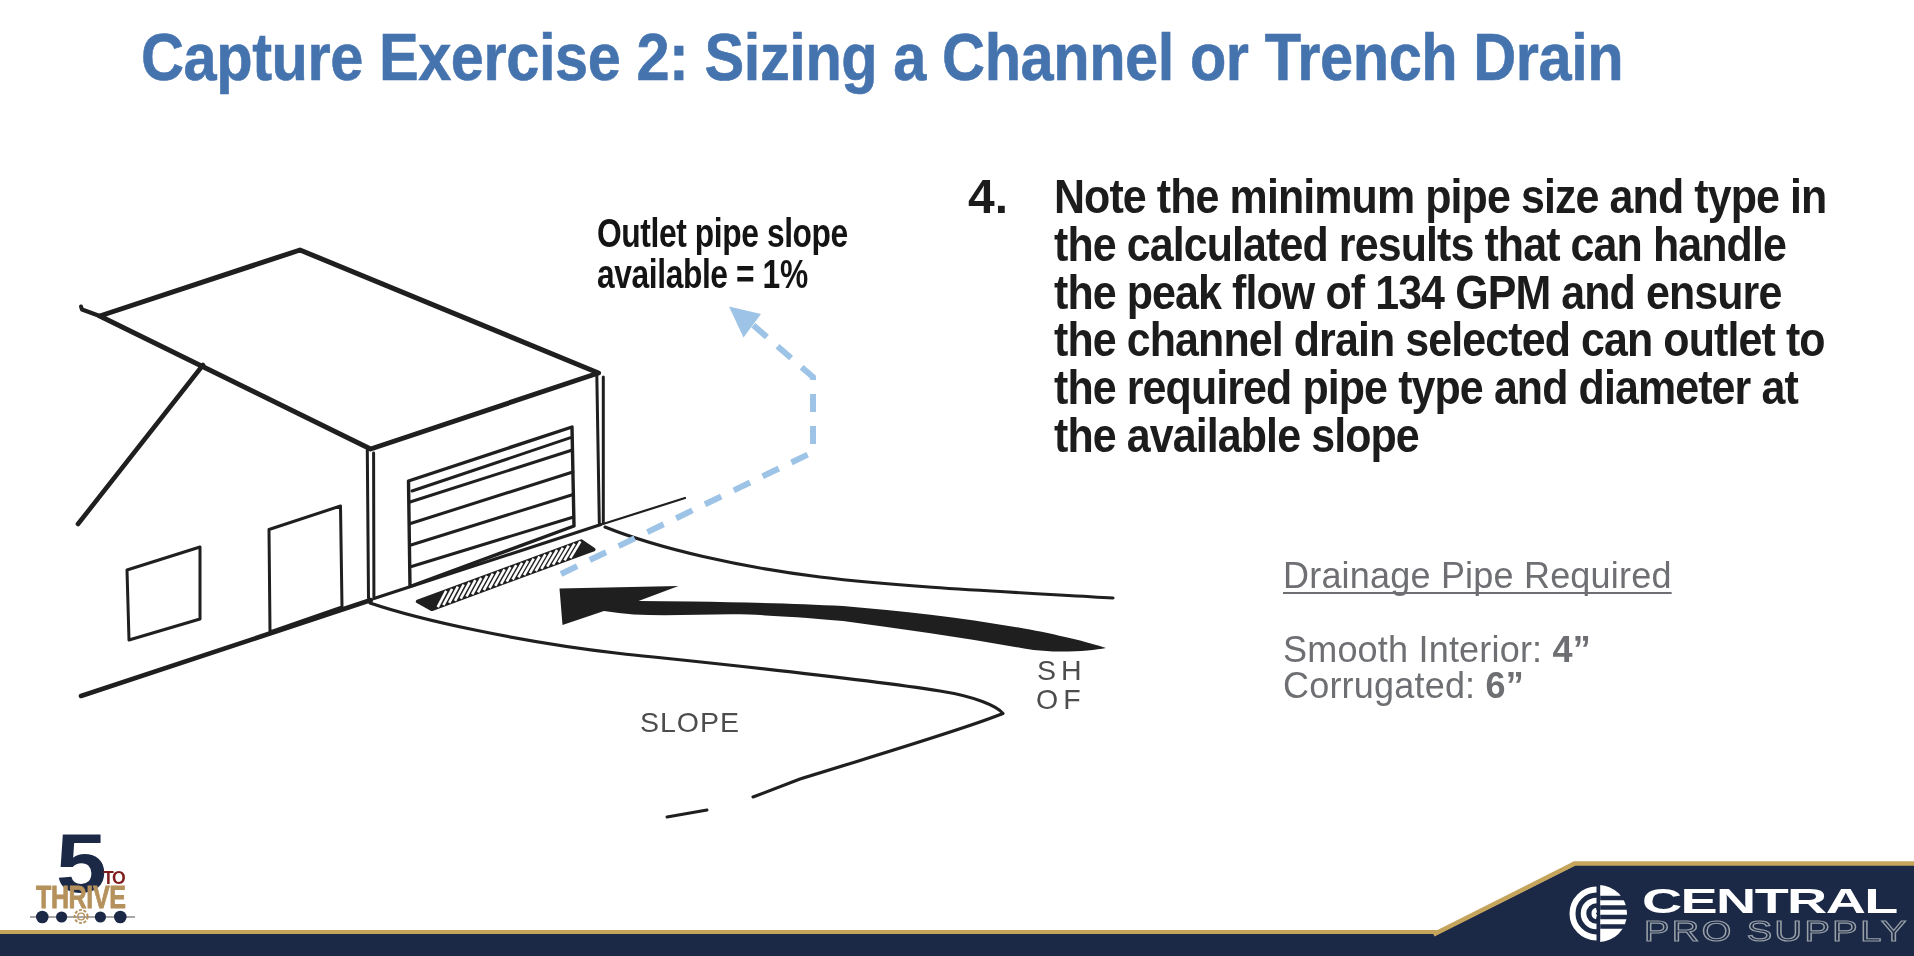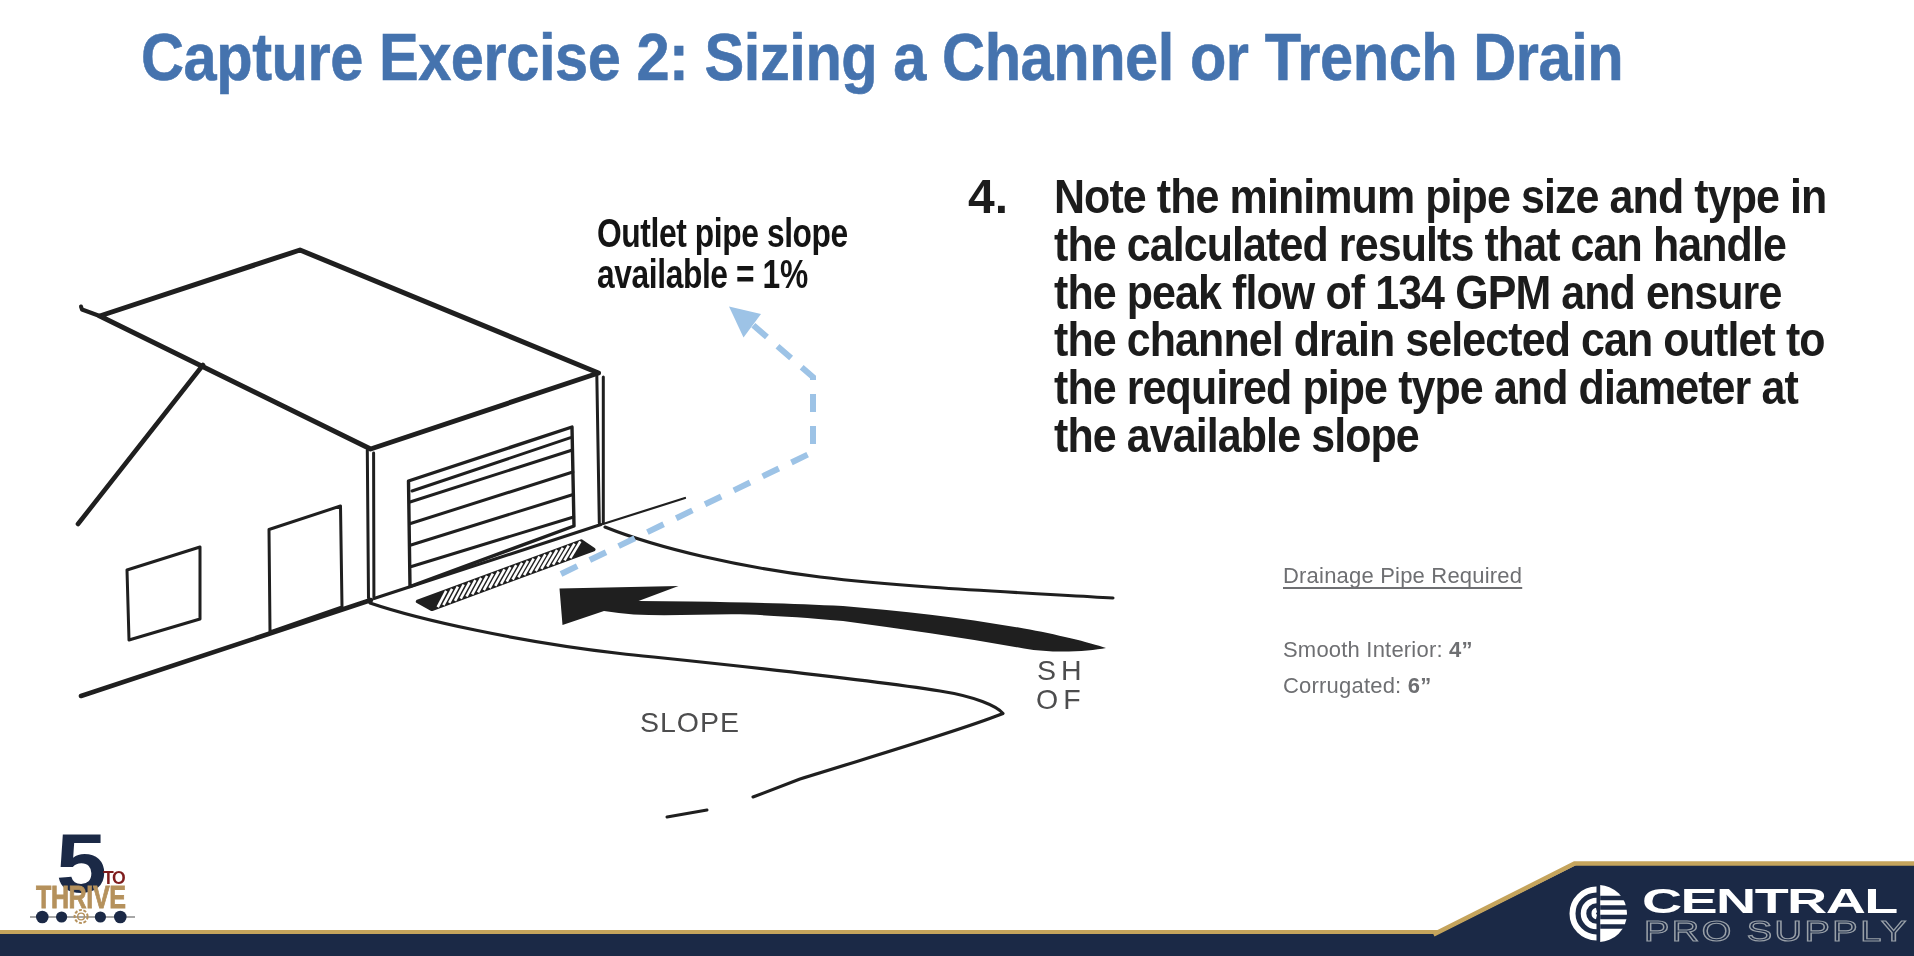--- a/index.html
+++ b/index.html
@@ -9,21 +9,21 @@
   #title{left:141.3px;top:17px;font-size:67px;font-weight:bold;color:#4573ae;
          white-space:nowrap;line-height:80px;letter-spacing:-0.5px;-webkit-text-stroke:0.6px #4573ae;
          transform:scaleX(0.8886);transform-origin:0 0;}
   #num4{left:968px;top:173px;font-size:48px;font-weight:bold;color:#1c1c1c;line-height:48px;}
   #bodytext{left:1054px;top:173px;font-size:48px;font-weight:bold;color:#1c1c1c;
             line-height:47.8px;white-space:nowrap;letter-spacing:-1px;
             transform:scaleX(0.8945);transform-origin:0 0;}
   #outlet{left:597px;top:213px;font-size:40px;font-weight:bold;color:#141414;
           line-height:41px;white-space:nowrap;letter-spacing:-0.5px;
           transform:scaleX(0.794);transform-origin:0 0;}
-  #gray{left:1283px;top:558px;font-size:22px;color:#6e6f72;line-height:36.8px;
+  #gray{left:1283px;top:558px;font-size:36px;color:#6e6f72;line-height:36.8px;
         white-space:nowrap;letter-spacing:0.2px;}
   #gray .ul{text-decoration:underline;text-decoration-thickness:2.2px;text-underline-offset:4px;text-decoration-skip-ink:none;}
   #gray b{font-weight:bold;}
   #goldbar{left:0;top:930.2px;width:1914px;height:3.4px;background:#c5a45c;}
   #navybar{left:0;top:933.6px;width:1914px;height:22.4px;background:#1b2946;}
   #five{left:56px;top:822px;font-size:83px;font-weight:bold;color:#1b2946;line-height:83px;transform:scaleX(1.1);transform-origin:0 0;}
   #to{left:103px;top:869px;font-size:17.6px;font-weight:bold;color:#7f1d1d;line-height:18px;letter-spacing:-1.5px;}
   #thrive{left:36px;top:882px;font-size:31px;font-weight:bold;color:#b5915c;line-height:31px;
           letter-spacing:-0.5px;transform:scaleX(0.809);transform-origin:0 0;-webkit-text-stroke:0.8px #b5915c;}
 </style>

